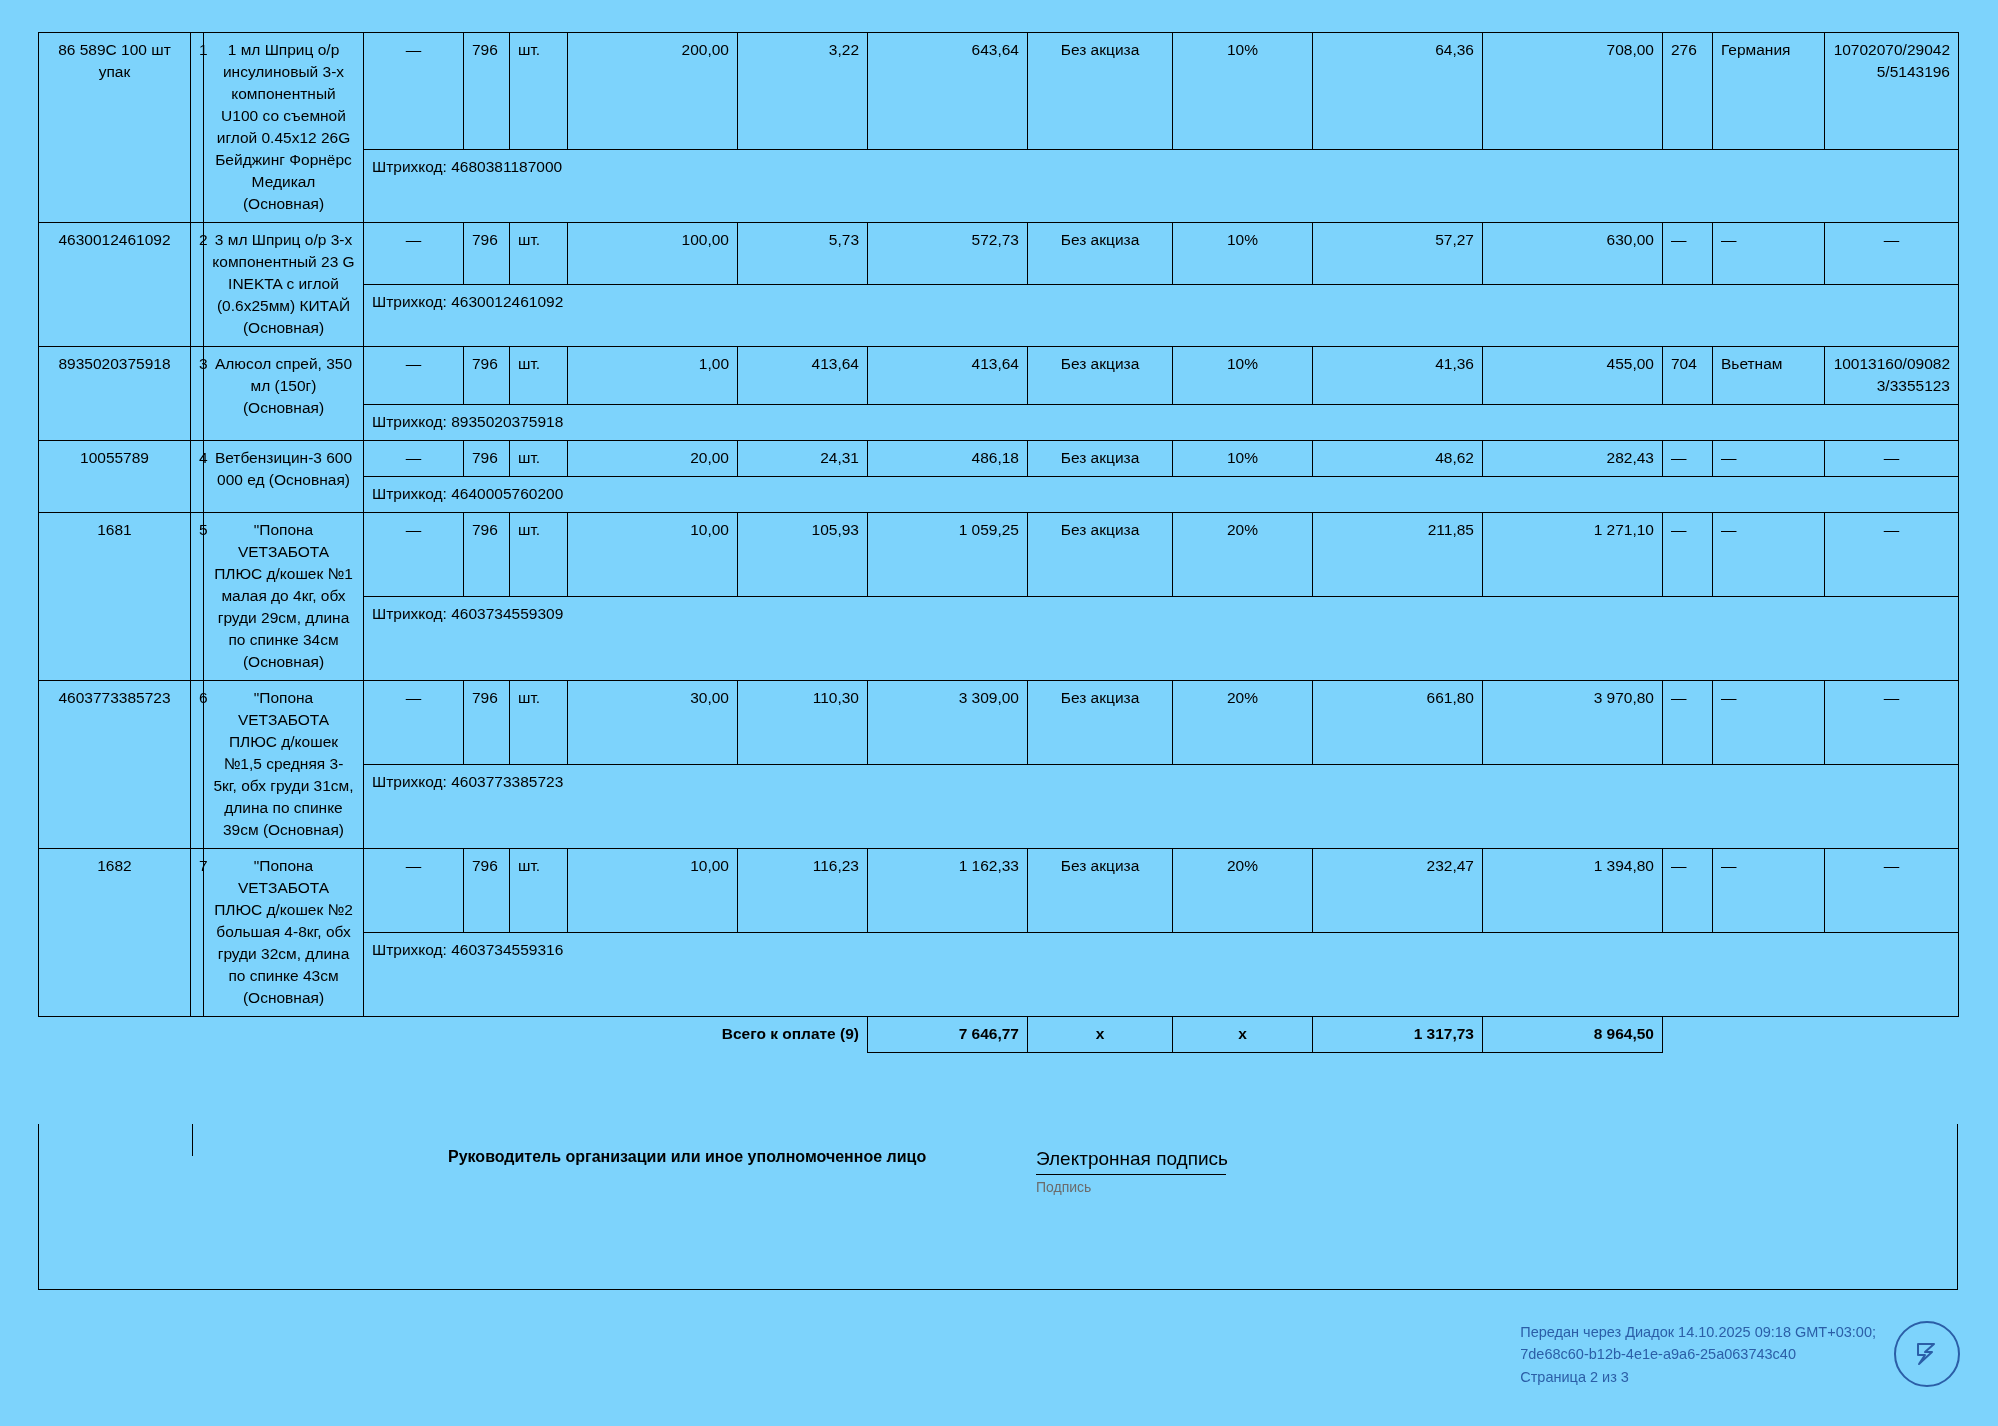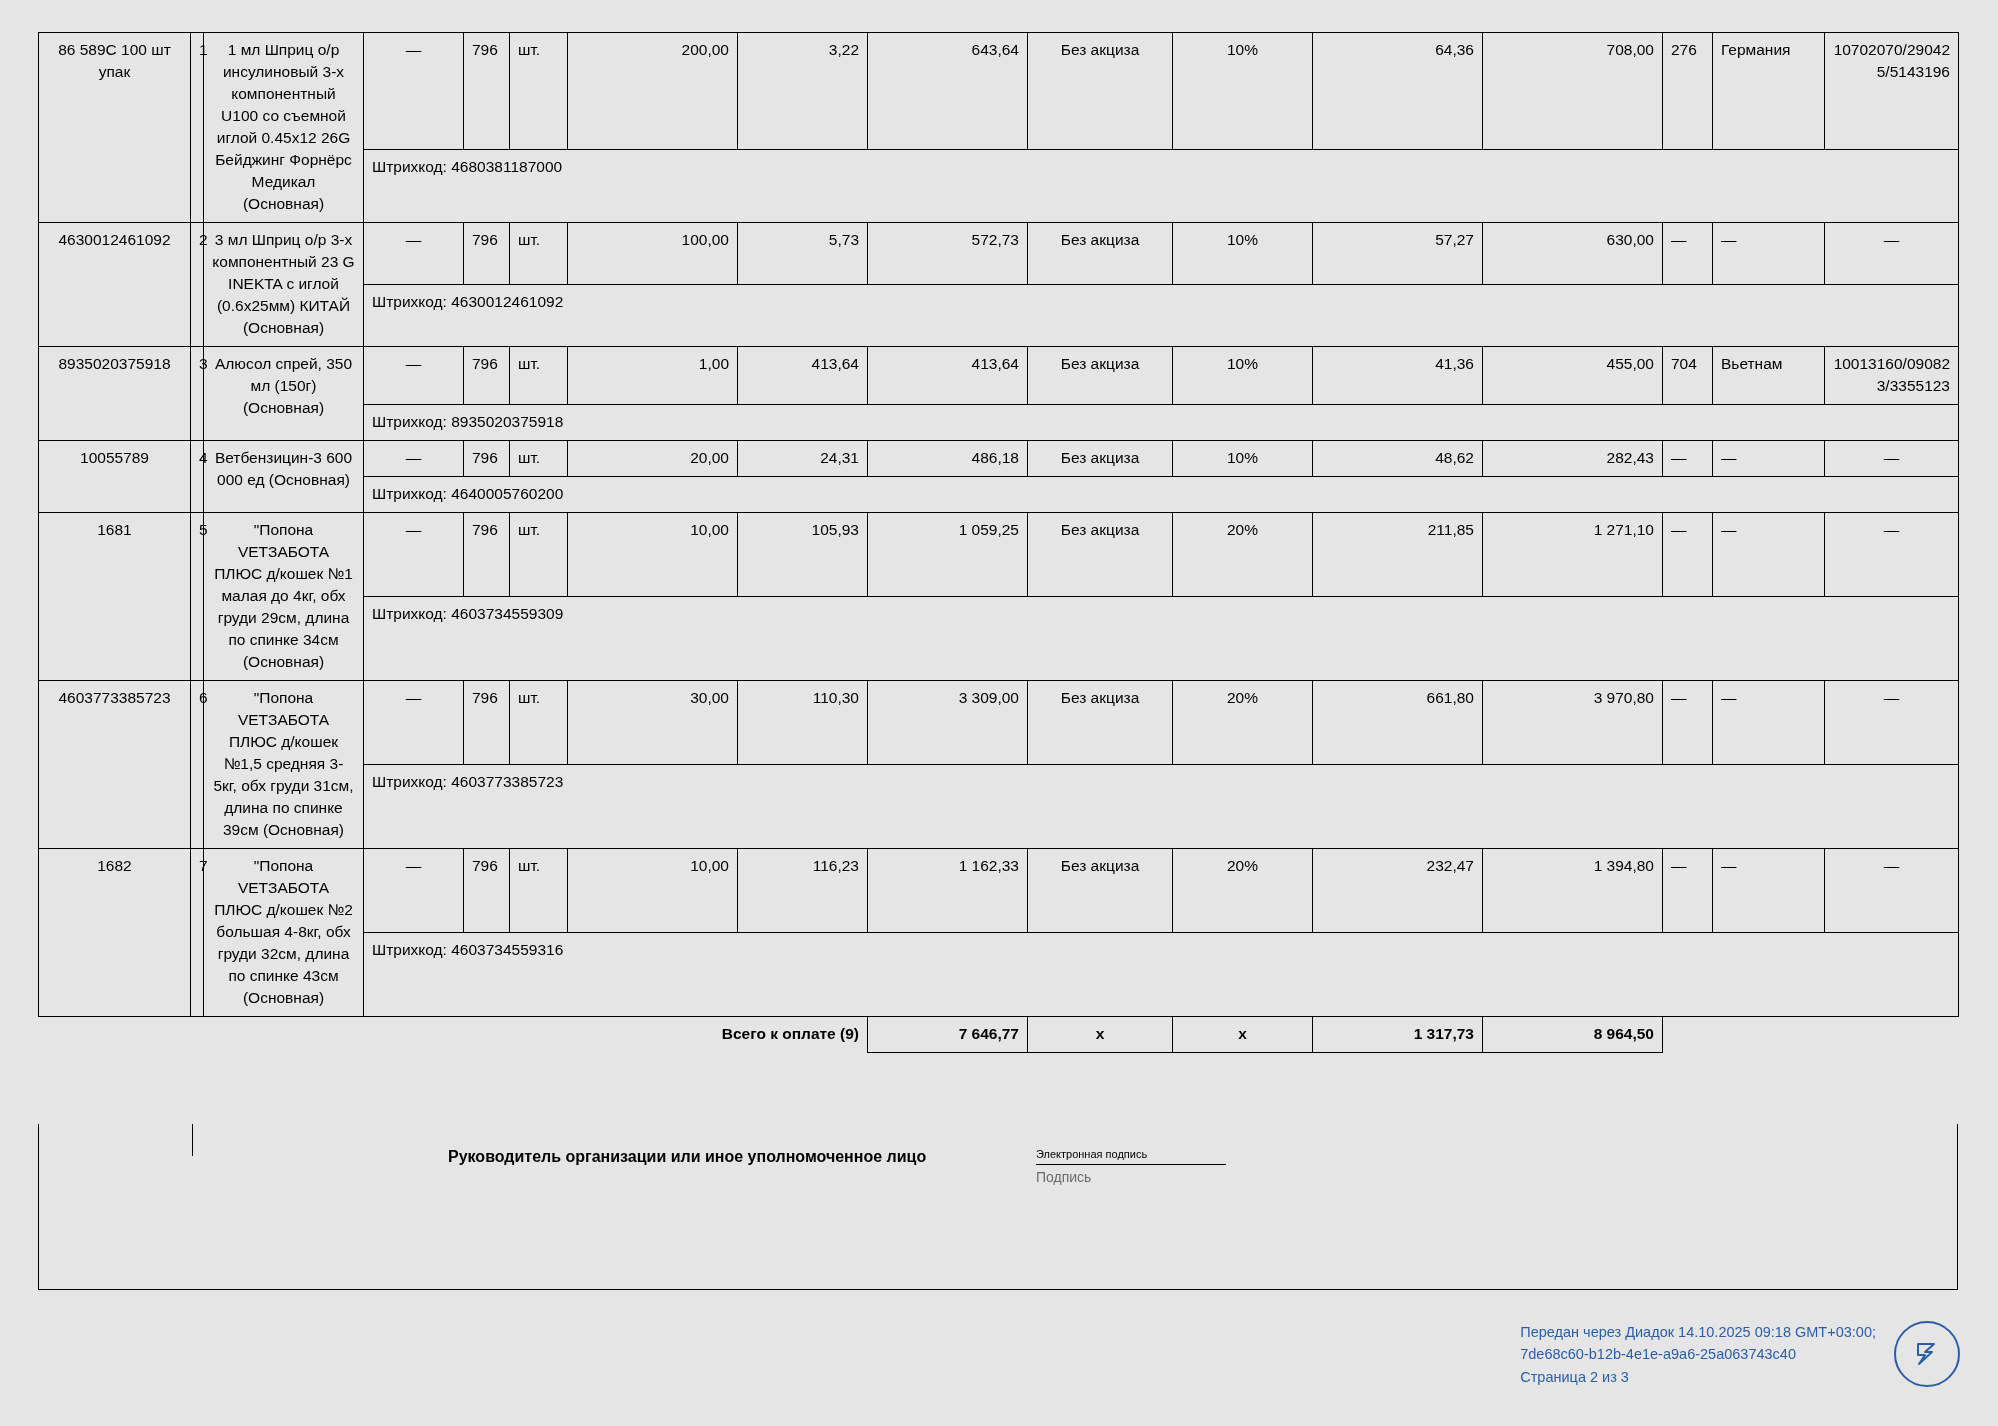--- a/index.html
+++ b/index.html
@@ -11,21 +11,21 @@
     width: 1998px;
     height: 1426px;
     font-family: "Liberation Sans", sans-serif;
     color: #000;
     position: relative;
   }
   .page {
     position: absolute;
     left: 0; top: 0;
     width: 1998px; height: 1426px;
-    background: #e5e5e5;
+    background: #7dd3fc;
   }
   table.invoice {
     border-collapse: collapse;
     table-layout: fixed;
     position: absolute;
     left: 38px;
     top: 32px;
     width: 1920px;
     font-size: 15.5px;
     line-height: 1.42;
@@ -99,21 +99,21 @@
     top: 0px;
     width: 300px;
   }
   .sig-name {
     position: absolute;
     left: 1245px;
     top: 0px;
     width: 420px;
   }
   .sig-value {
-    font-size: 11px;
+    font-size: 19px;
     padding-bottom: 4px;
     white-space: nowrap;
   }
   .sig-line {
     border-bottom: 1px solid #000;
     height: 1px;
     width: 100%;
   }
   .sig-caption {
     font-size: 14px;

